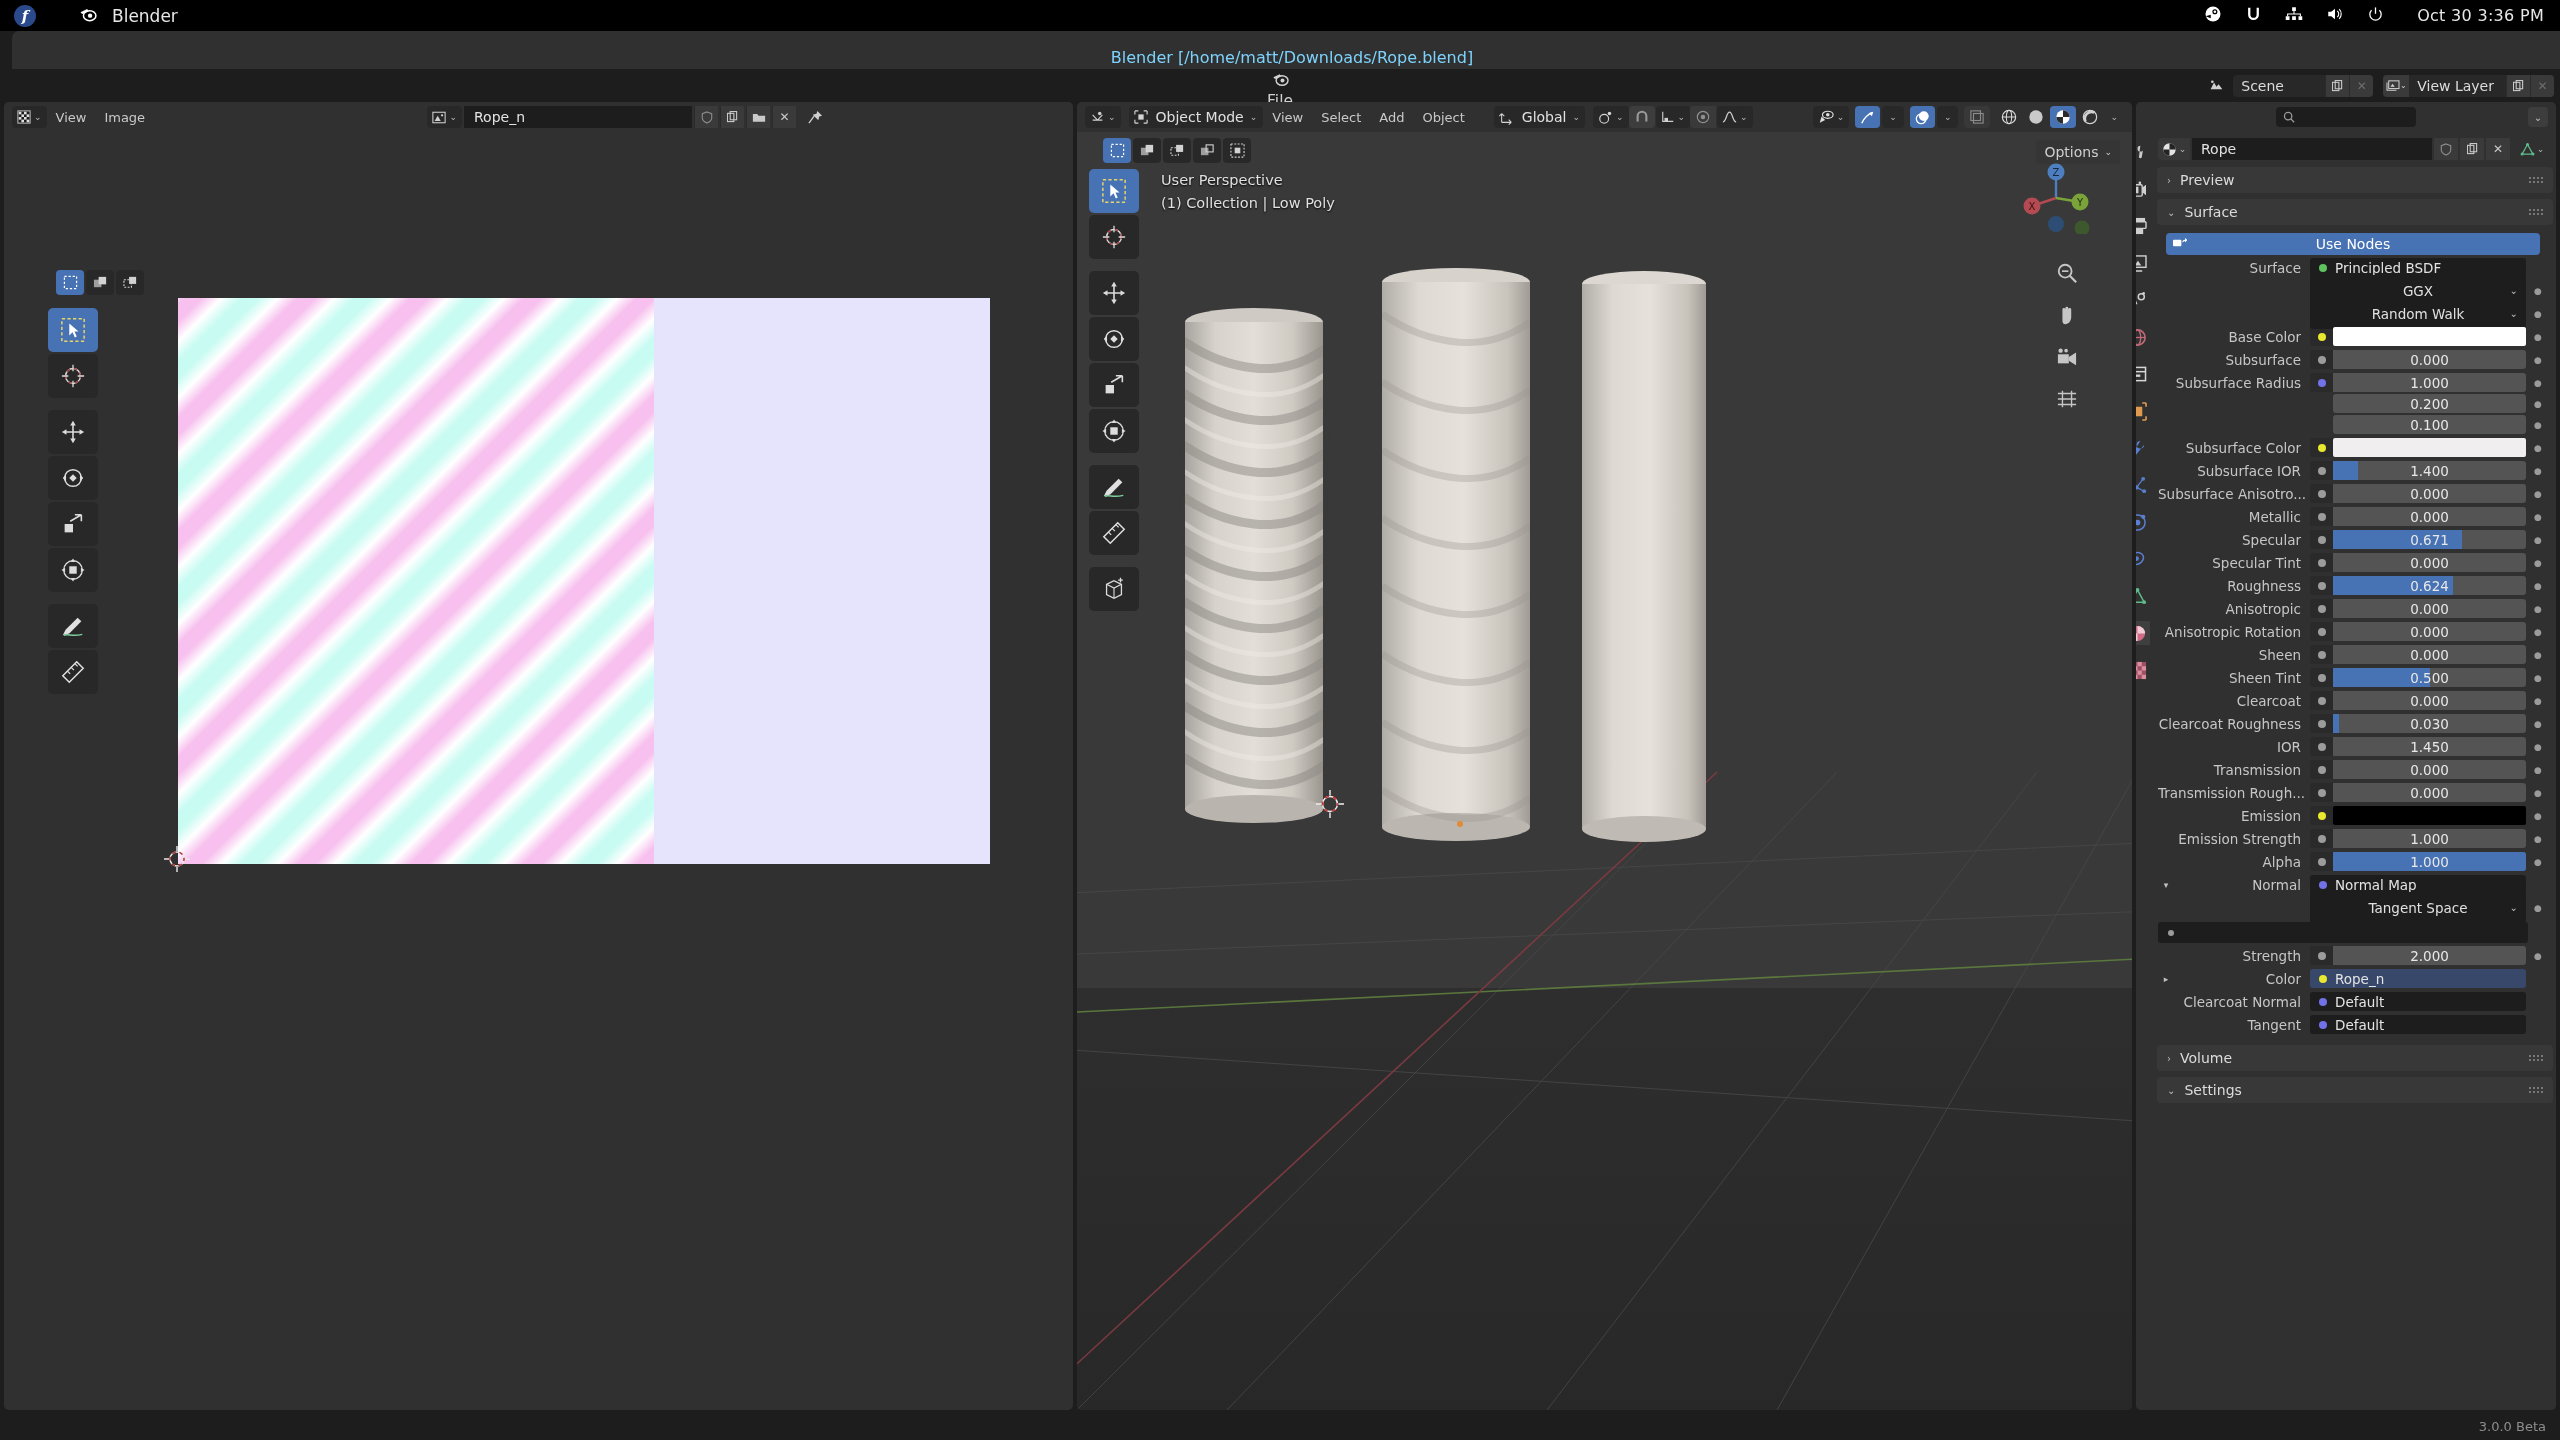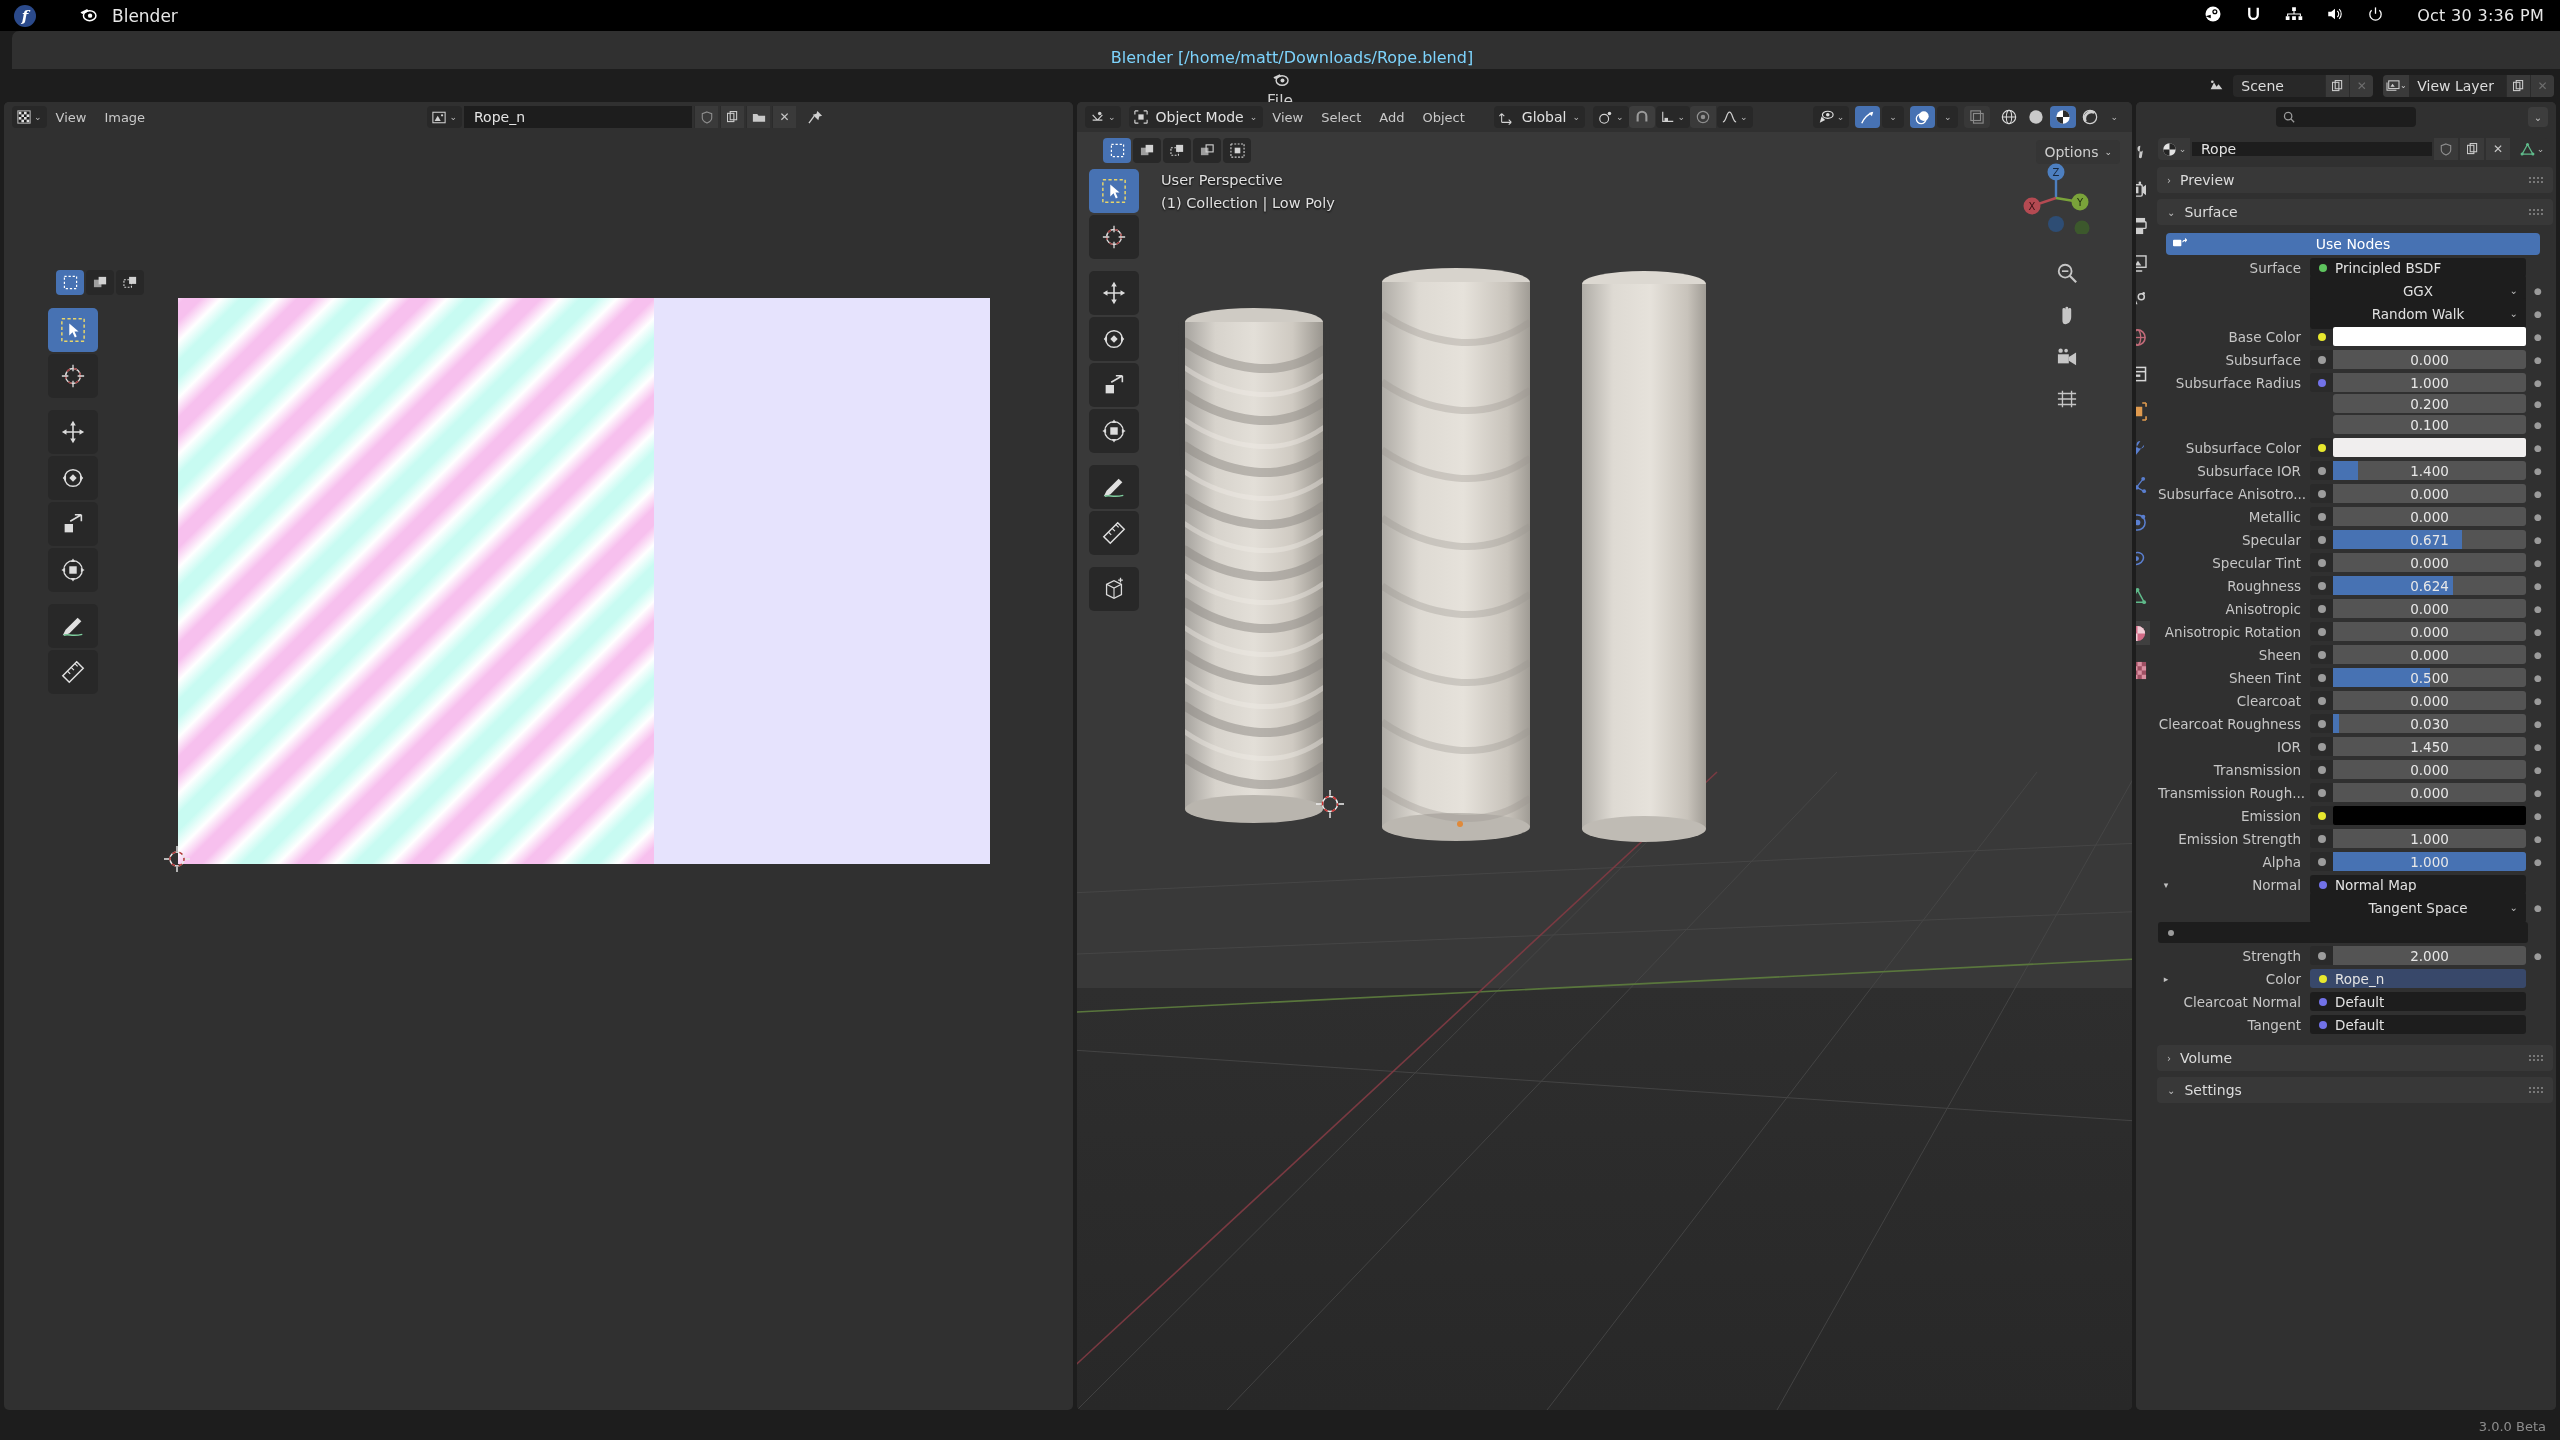--- a/index.html
+++ b/index.html
@@ -211,21 +211,21 @@
     background: #303030; overflow: hidden;
   }
   #mat-id-row {
     display: flex; align-items: center; height: 24px; margin: 5px 8px 0 4px; gap: 2px;
   }
   .idblock-icon {
     width: 32px; height: 22px; background: #383838; border-radius: 4px 0 0 4px;
     display: flex; align-items: center; justify-content: center; gap: 2px;
   }
   .idblock-name {
-    flex: 1; height: 14px; background: #1d1d1d; display: flex; align-items: center;
+    flex: 1; height: 22px; background: #1d1d1d; display: flex; align-items: center;
     padding-left: 9px; color: #e2e2e2; font-size: 14px;
   }
   .idbtn {
     width: 24px; height: 22px; background: #3a3a3a; display: flex;
     align-items: center; justify-content: center; color: #c8c8c8; font-size: 12px;
   }
   .panel-head {
     height: 26px; background: #383838; margin: 6px 3px 0 3px; border-radius: 4px;
     display: flex; align-items: center; color: #dcdcdc; font-size: 14px; padding-left: 10px;
   }

